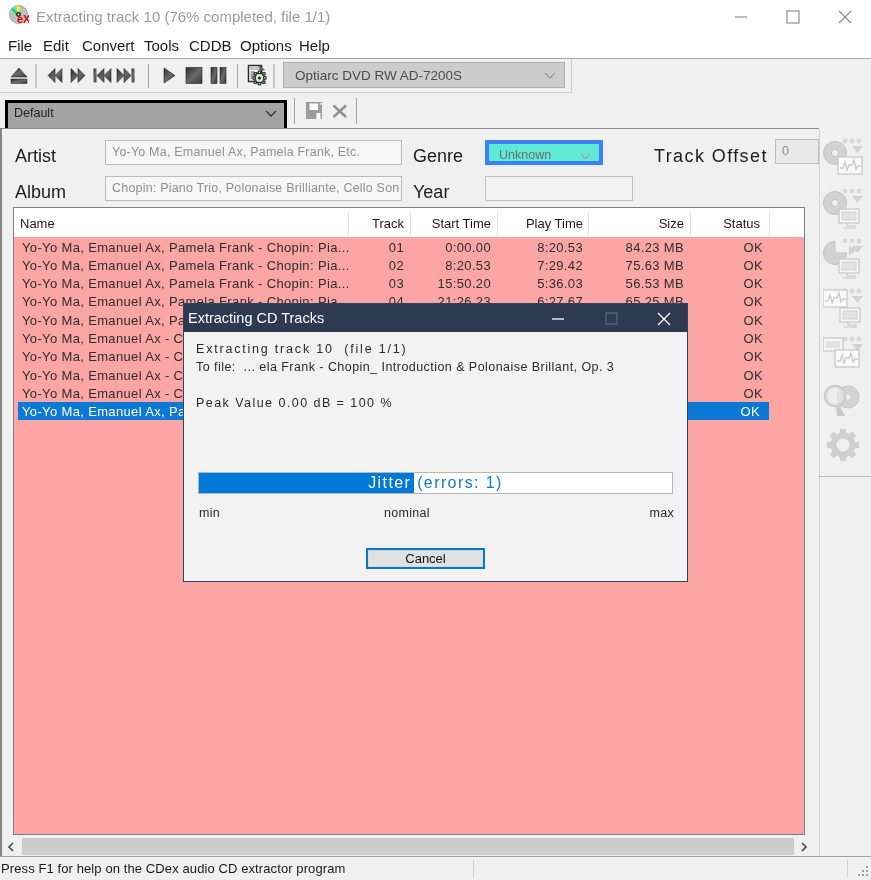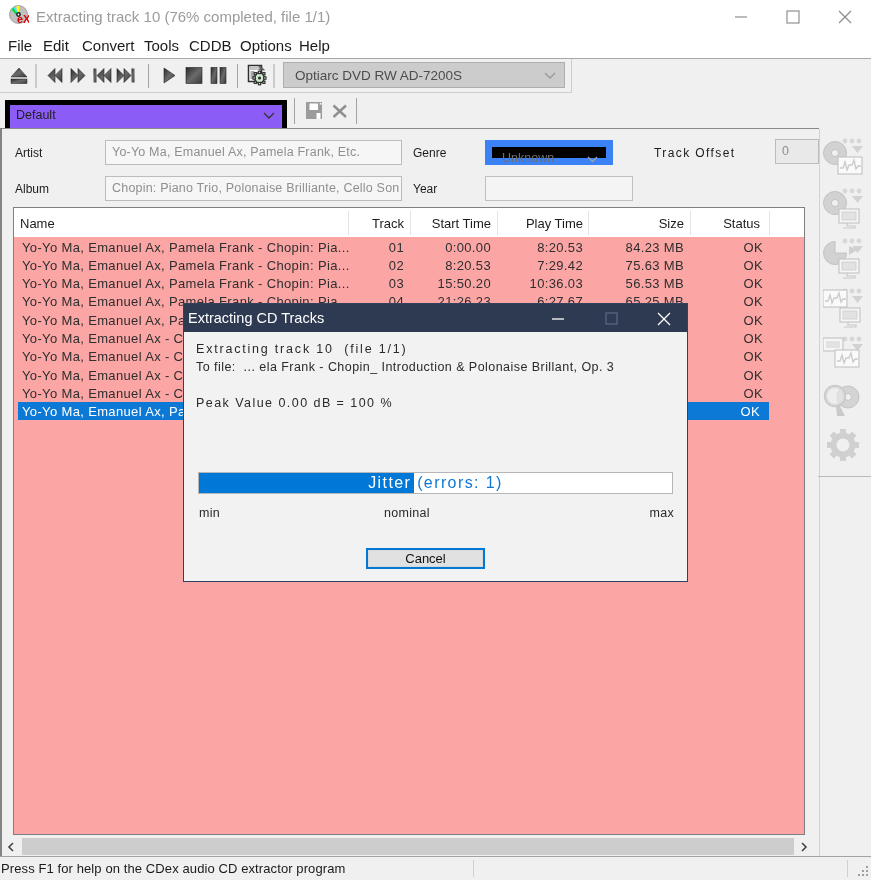--- a/index.html
+++ b/index.html
@@ -12,21 +12,21 @@
 .title-text { left:36px; top:8px; font-size:15px; color:#9b9b9b; white-space:nowrap; }
 
 .menubar { left:0px; top:34px; width:871px; height:24px; background:#ffffff; }
 .mi { position:absolute; top:37px; font-size:15px; color:#1b1b1b; white-space:nowrap; }
 
 .tb1 { left:0px; top:58px; width:871px; height:35px; background:#f0f0f0; border-top:1px solid #a8a8a8; }
 .tb2 { left:0px; top:94px; width:871px; height:34px; background:#f0f0f0; }
 .vsep { position:absolute; width:1px; background:#a3a3a3; }
 
 .client { left:0px; top:128px; width:819px; height:728px; background:#f0f0f0; border-top:1px solid #898989; border-left:2px solid #848484; }
-.lbl { position:absolute; font-size:12px; color:#1c1c1c; white-space:nowrap; }
+.lbl { position:absolute; font-size:18px; color:#1c1c1c; white-space:nowrap; }
 .tbox { position:absolute; background:#f6f6f6; border:1px solid #bcbcbc; font-size:12.5px; letter-spacing:0.2px; color:#8f8f8f; white-space:nowrap; overflow:hidden; line-height:23px; padding-left:6px; }
 
 .list { left:13px; top:207px; width:792px; height:628px; background:#fca5a5; border:1px solid #7f7f7f; }
 .lhead { position:absolute; left:0; top:0; width:790px; height:29px; background:#ffffff; }
 .hsep { position:absolute; top:3px; height:24px; width:1px; background:#e3e3e3; }
 .hcell { position:absolute; top:8px; font-size:13px; color:#1c1c1c; white-space:nowrap; }
 .row { position:absolute; left:0; width:790px; height:18.3px; font-size:13px; letter-spacing:0.35px; color:#2e2e2e; }
 .rc { position:absolute; top:2px; white-space:nowrap; }
 .rr { text-align:right; }
 .rowsel { background:#0c79d7; color:#ffffff; }
@@ -145,21 +145,21 @@
   <span style="position:absolute; left:11px; top:5px; font-size:13.5px; color:#4c4c4c; white-space:nowrap;">Optiarc DVD RW AD-7200S</span>
   <svg style="position:absolute; right:8px; top:9px;" width="12" height="8" viewBox="0 0 12 8">
       <path d="M1 1 L6 6 L11 1" fill="none" stroke="#9a9a9a" stroke-width="1.4"></path>
     </svg>
 </div>
 
 <div class="abs" style="left:0px; top:92px; width:572px; height:1px; background:#cdcdcd;"></div>
 <div class="abs" style="left:571px; top:59px; width:1px; height:34px; background:#cdcdcd;"></div>
 
 <div class="abs tb2"></div>
-<div class="abs" style="left:5px; top:100px; width:282px; height:40px; background:#8b5cf6; border:5px solid #000000;">
+<div class="abs" style="left:5px; top:100px; width:282px; height:40px; background:#a3a3a3; border:3px solid #000000;">
   <span style="position:absolute; left:6px; top:3px; font-size:12.5px; color:#222;">Default</span>
   <svg style="position:absolute; right:7px; top:7px;" width="12" height="8" viewBox="0 0 12 8">
       <path d="M1 1 L6 6 L11 1" fill="none" stroke="#333" stroke-width="1.3"></path>
     </svg>
 </div>
 <div class="vsep" style="left:294px; top:98px; height:26px;"></div>
 <svg class="abs" style="left:306px; top:102px;" width="42" height="18" viewBox="0 0 42 18">
   <rect x="0" y="0" width="16" height="17" fill="#9c9c9c"></rect>
   <rect x="3.5" y="1.5" width="8.5" height="6.5" fill="#ffffff"></rect>
   <rect x="10.5" y="11" width="4" height="6" fill="#ffffff"></rect>
@@ -167,21 +167,21 @@
   <line x1="27.5" y1="3.5" x2="40" y2="15" stroke="#8f8f8f" stroke-width="2.4"></line>
   <line x1="40" y1="3.5" x2="27.5" y2="15" stroke="#8f8f8f" stroke-width="2.4"></line>
 </svg>
 <div class="vsep" style="left:356px; top:98px; height:26px;"></div>
 
 <div class="abs client"></div>
 
 <span class="lbl" style="left:15px; top:146px;">Artist</span>
 <div class="tbox" style="left:105px; top:140px; width:297px; height:25px;">Yo-Yo Ma, Emanuel Ax, Pamela Frank, Etc.</div>
 <span class="lbl" style="left:413px; top:146px;">Genre</span>
-<div class="abs" style="left:485px; top:140px; width:128px; height:25px; background:#000000; border:7px solid #3b82f6;">
+<div class="abs" style="left:485px; top:140px; width:118px; height:25px; background:#5eead4; border:4px solid #3b82f6;">
   <span style="position:absolute; left:10px; top:4px; font-size:12.5px; color:#6e6e6e;">Unknown</span>
   <svg style="position:absolute; right:8px; top:9px;" width="11" height="7" viewBox="0 0 11 7">
       <path d="M1 1 L5.5 5.5 L10 1" fill="none" stroke="#a2a2a2" stroke-width="1.3"></path>
     </svg>
 </div>
 <span class="lbl" style="left:654px; top:146px; letter-spacing:1.4px;">Track Offset</span>
 <div class="tbox" style="left:775px; top:139px; width:44px; height:25px; background:#e9e9e9;">0</div>
 
 <span class="lbl" style="left:15px; top:182px;">Album</span>
 <div class="tbox" style="left:105px; top:176px; width:297px; height:25px;">Chopin: Piano Trio, Polonaise Brilliante, Cello Son</div>
@@ -216,21 +216,21 @@
     <span class="rc rr" style="left:290px; width:100px;">02</span>
     <span class="rc rr" style="left:377px; width:100px;">8:20.53</span>
     <span class="rc rr" style="left:469px; width:100px;">7:29.42</span>
     <span class="rc rr" style="left:570px; width:100px;">75.63 MB</span>
     <span class="rc rr" style="left:649px; width:100px;">OK</span>
   </div>
   <div class="row" style="top:66.1px;">
     <span class="rc" style="left:8px;">Yo-Yo Ma, Emanuel Ax, Pamela Frank - Chopin: Pia...</span>
     <span class="rc rr" style="left:290px; width:100px;">03</span>
     <span class="rc rr" style="left:377px; width:100px;">15:50.20</span>
-    <span class="rc rr" style="left:469px; width:100px;">10:36.03</span>
+    <span class="rc rr" style="left:469px; width:100px;">5:36.03</span>
     <span class="rc rr" style="left:570px; width:100px;">56.53 MB</span>
     <span class="rc rr" style="left:649px; width:100px;">OK</span>
   </div>
   <div class="row" style="top:84.4px;">
     <span class="rc" style="left:8px;">Yo-Yo Ma, Emanuel Ax, Pamela Frank - Chopin: Pia...</span>
     <span class="rc rr" style="left:290px; width:100px;">04</span>
     <span class="rc rr" style="left:377px; width:100px;">21:26.23</span>
     <span class="rc rr" style="left:469px; width:100px;">6:27.67</span>
     <span class="rc rr" style="left:570px; width:100px;">65.25 MB</span>
     <span class="rc rr" style="left:649px; width:100px;">OK</span>

